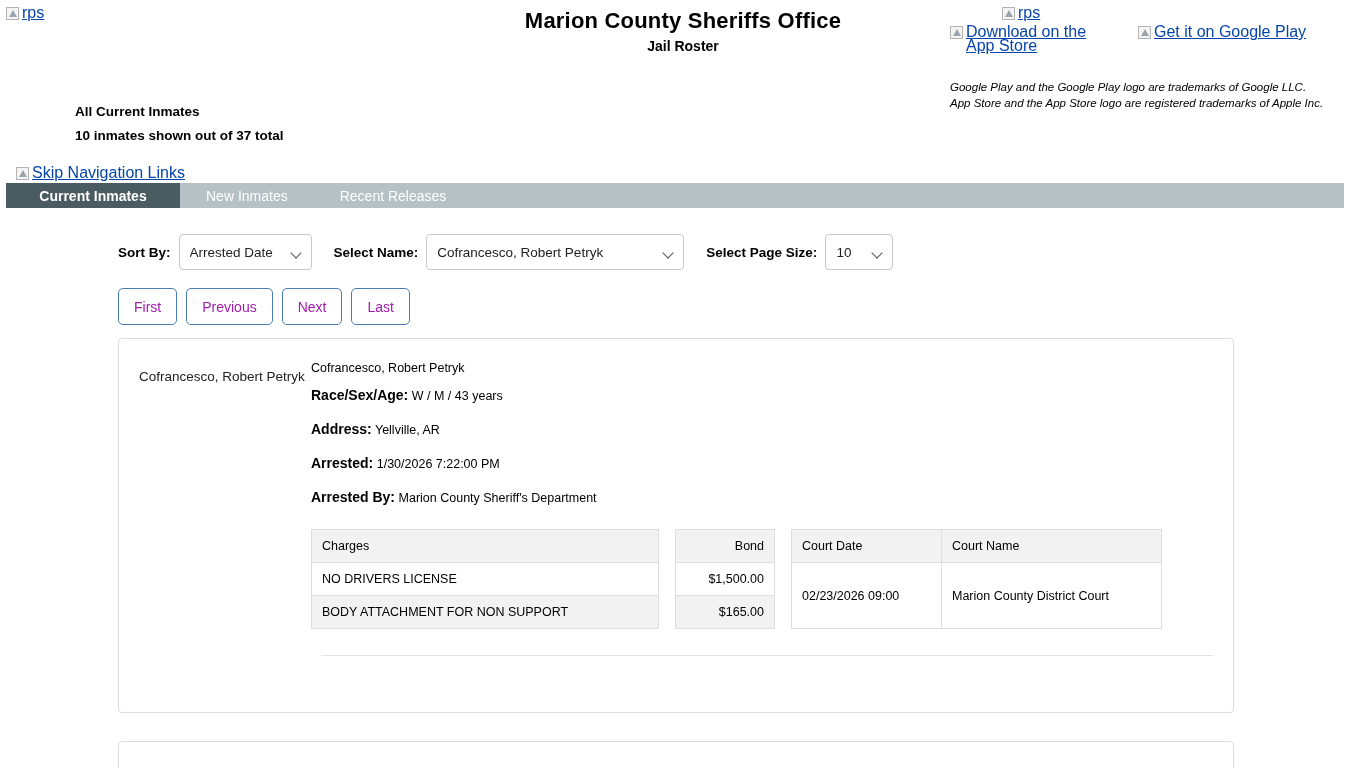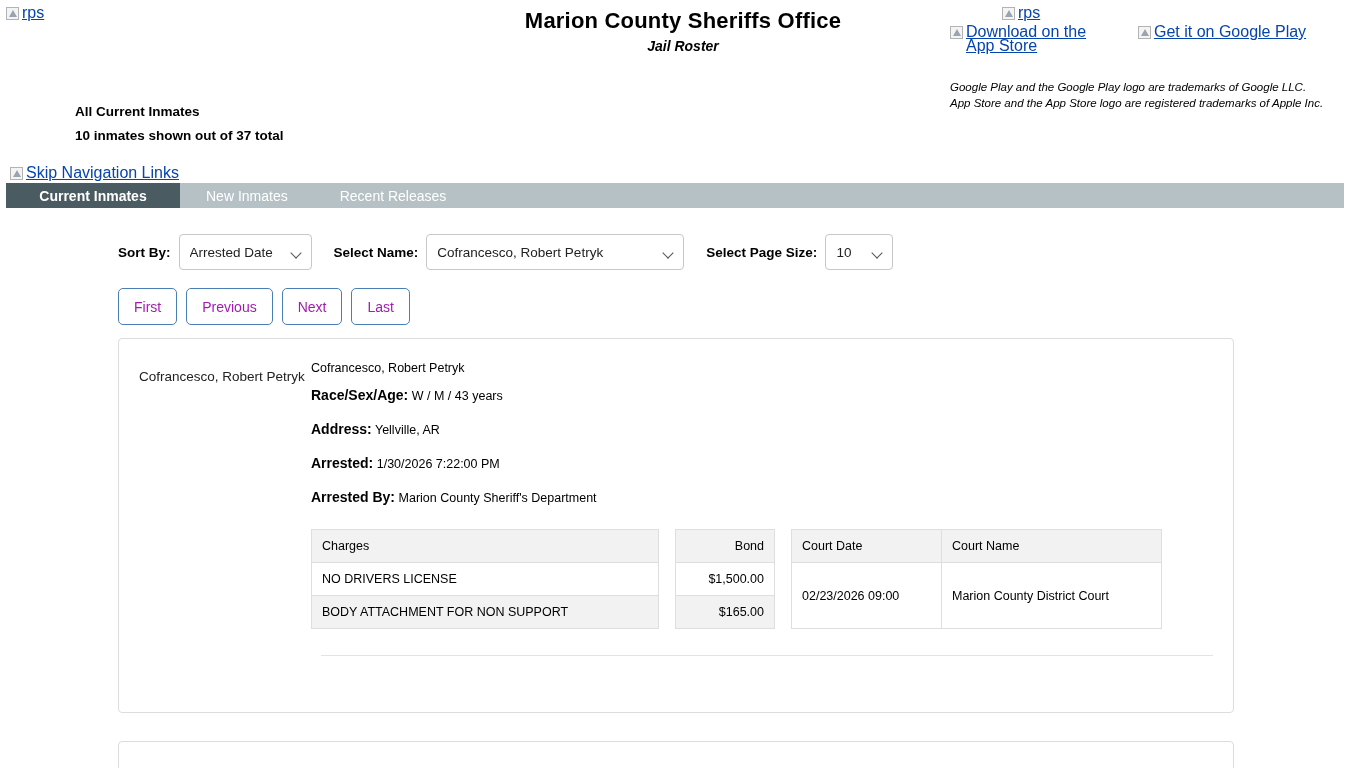--- a/index.html
+++ b/index.html
@@ -60,21 +60,20 @@
   .site-title {
     font-size: 22px;
     font-weight: bold;
     letter-spacing: .2px;
     margin: 0 0 4px 0;
   }
   .site-sub {
     font-size: 14px;
     font-weight: bold;
     margin: 0;
-    font-style: italic;
   }
 
   .store-area {
     position: absolute;
     left: 950px;
     top: 6px;
     width: 400px;
   }
   .store-rps { margin-left: 52px; }
   .store-badges {
@@ -92,21 +91,21 @@
 
   .summary {
     position: absolute;
     left: 75px;
     top: 100px;
     font-weight: bold;
     font-size: 13.5px;
     line-height: 24px;
   }
 
-  .skipnav { position: absolute; left: 10px; top: 166px; }
+  .skipnav { position: absolute; left: 16px; top: 166px; }
 
   
   .tabbar {
     position: absolute;
     left: 6px;
     top: 183px;
     width: 1338px;
     height: 25px;
     background: #b6c1c6;
     display: flex;

